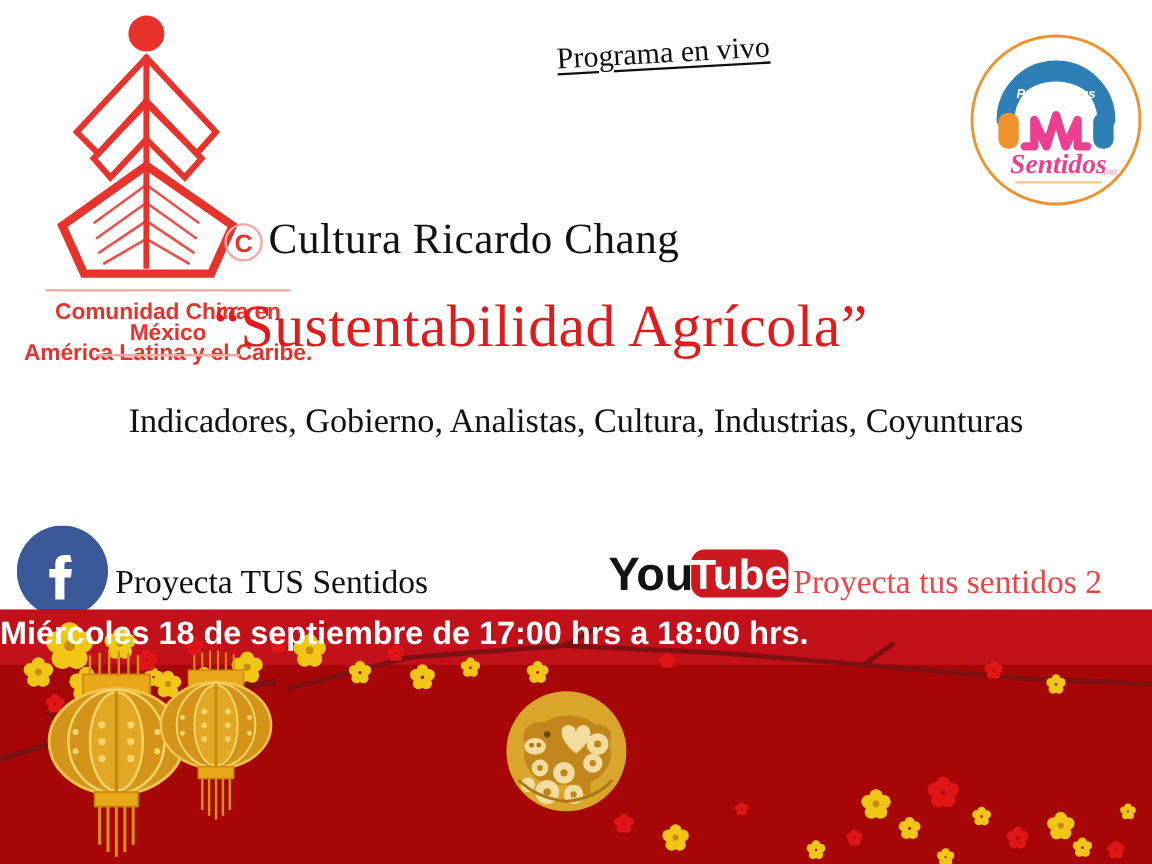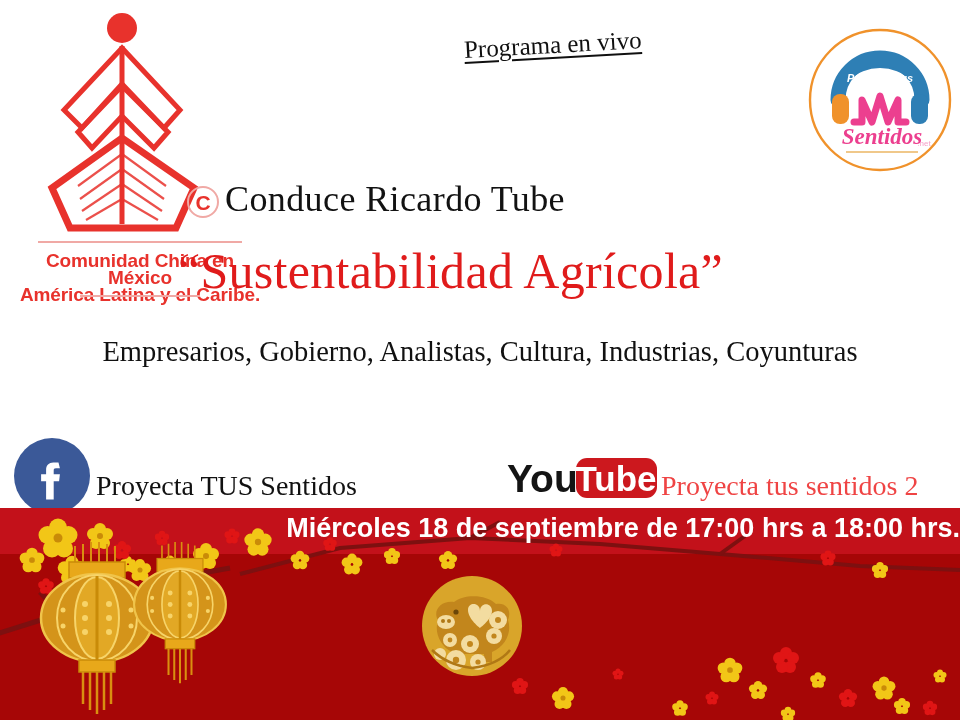--- a/index.html
+++ b/index.html
@@ -166,21 +166,21 @@
   #red-band-top {
     position: absolute;
     left: 0; top: 0;
     width: 960px; height: 46px;
     background: #c3111a;
   }
   #fecha-texto {
     position: absolute;
     left: 0; top: 508px;
     width: 960px;
-    text-align: right;
+    text-align: left;
     font-family: "Liberation Sans", sans-serif;
     font-weight: bold;
     font-size: 27px;
     color: #ffffff;
     line-height: 40px;
     white-space: nowrap;
     z-index: 12;
   }
   #band-art {
     position: absolute;
@@ -240,26 +240,26 @@
       <path d="M48 96 L56 96 L56 74 L66 96 L74 70 L82 96 L92 74 L92 96 L100 96" fill="none" stroke="#ec3f8f" stroke-width="7" stroke-linejoin="round" stroke-linecap="round"></path>
       <text x="76" y="118" font-family="Liberation Serif, serif" font-size="23" font-style="italic" font-weight="bold" fill="#ec3f8f" text-anchor="middle">Sentidos</text>
       <text x="118" y="120" font-family="Liberation Sans, sans-serif" font-size="8" fill="#f6a0c8" text-anchor="middle">.net</text>
       <line x1="40" y1="126" x2="112" y2="126" stroke="#f0c88a" stroke-width="2"></line>
     </svg>
   </div>
 
   <div id="programa-vivo">Programa en vivo</div>
 
 
-  <div id="conductor">Conduce Ricardo Tube</div>
+  <div id="conductor">Cultura Ricardo Chang</div>
 
   <div id="tema">“Sustentabilidad Agrícola”</div>
 
   <div id="temas-lista">
-    <span class="linea">Empresarios, Gobierno, Analistas, Cultura, Industrias, Coyunturas</span>
+    <span class="linea">Indicadores, Gobierno, Analistas, Cultura, Industrias, Coyunturas</span>
   </div>
 
   <div id="social-row">
     <svg id="fb-icon" viewBox="0 0 76 76">
       <circle cx="38" cy="38" r="38" fill="#3b5998"></circle>
       <path d="M44.5 24.5 h-5.2 c-4.4 0 -7.2 2.9 -7.2 7.4 v4.3 h-5.0 v7.1 h5.0 v18.2 h7.6 v-18.2 h5.4 l0.8 -7.1 h-6.2 v-3.6 c0 -1.5 0.5 -2.3 2.3 -2.3 h3.9 z" fill="#ffffff"></path>
     </svg>
     <div id="fb-label">Proyecta TUS Sentidos</div>
 
     <svg id="yt-icon" viewBox="0 0 152 50">

